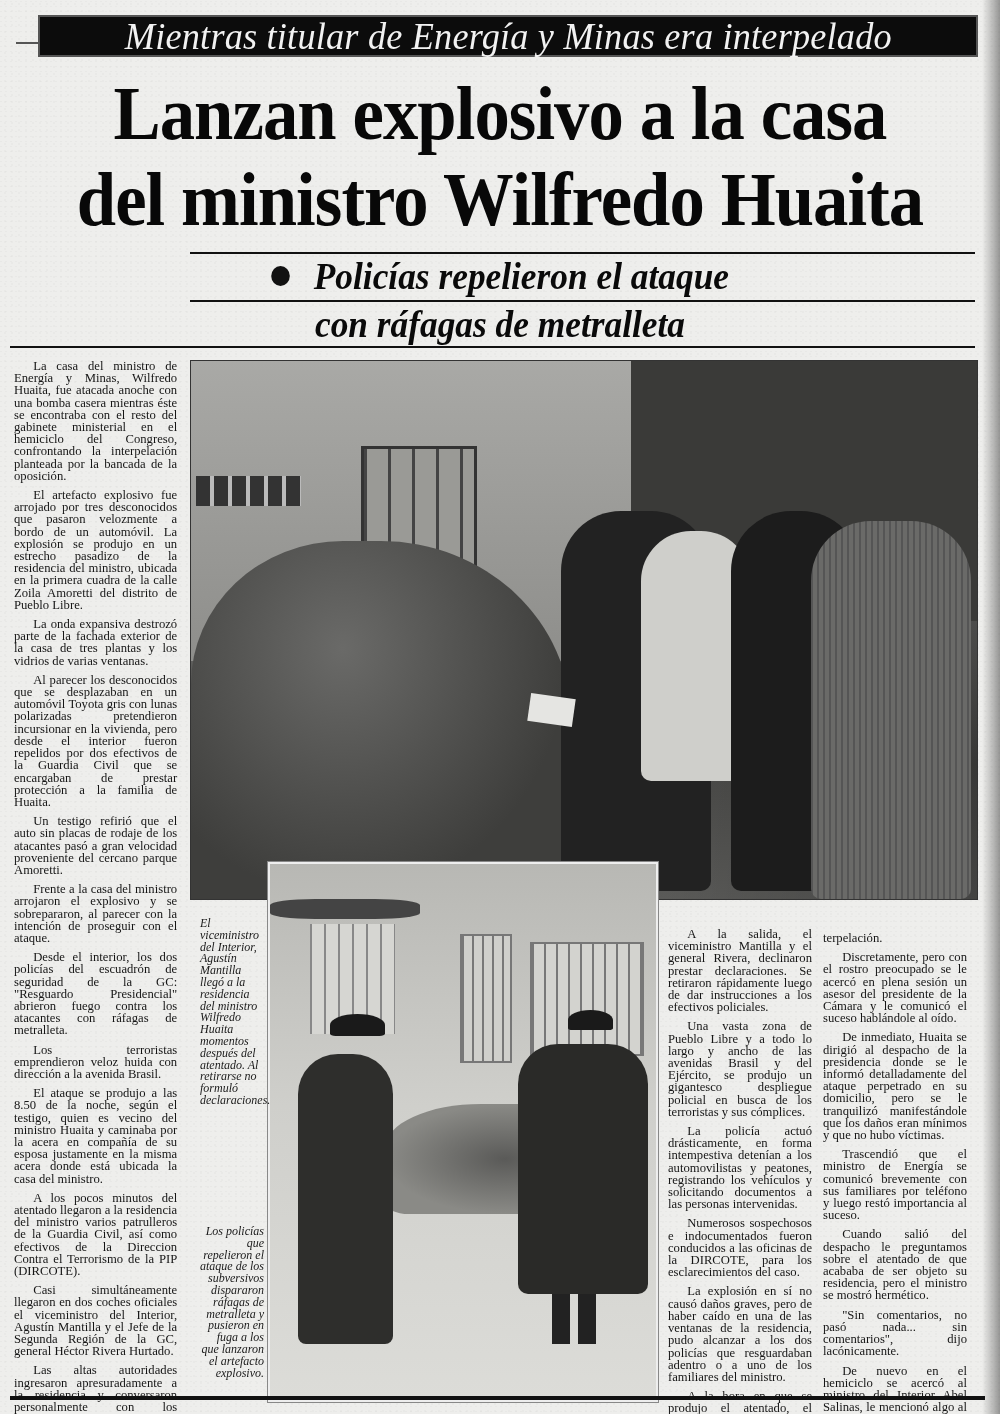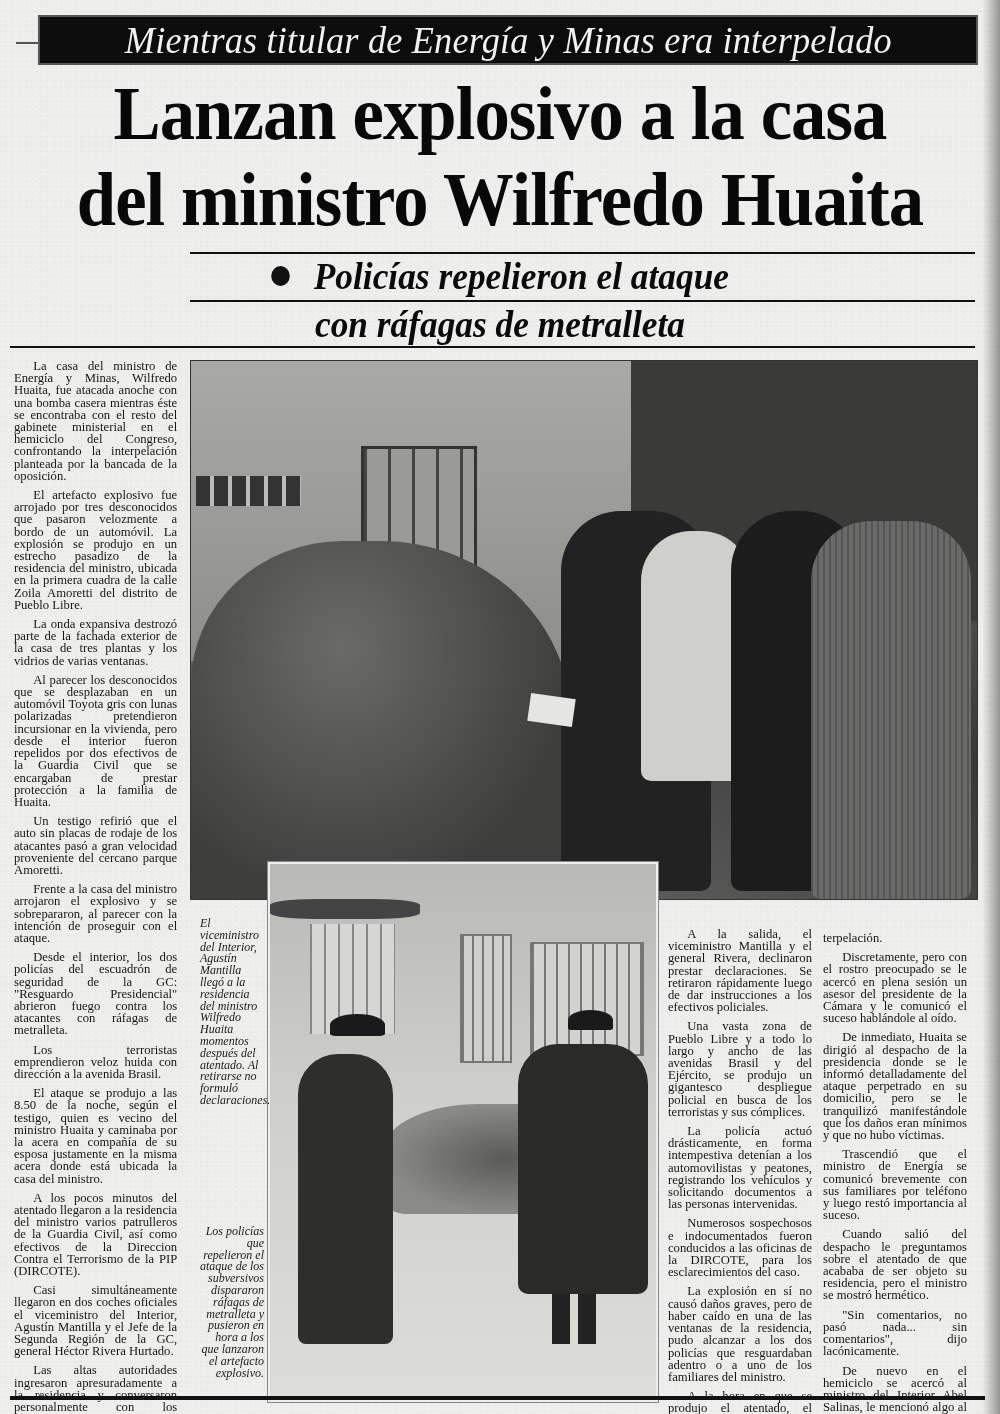--- a/index.html
+++ b/index.html
@@ -16,21 +16,21 @@
       radial-gradient(circle at 70% 60%, rgba(0,0,0,0.02) 0 1px, transparent 1px) 0 0/7px 7px,
       #eeeeec;
   }
   .right-edge {
     position: absolute; top: 0; right: 0; width: 18px; height: 1414px;
     background: linear-gradient(90deg, rgba(0,0,0,0) 0%, rgba(90,90,90,0.35) 60%, rgba(60,60,60,0.5) 100%);
   }
 
   
   .kicker {
-    position: absolute; left: 38px; top: 15px; width: 940px; height: 50px;
+    position: absolute; left: 38px; top: 15px; width: 940px; height: 42px;
     background: #0c0c0c; border: 2px solid #555; box-sizing: border-box;
     display: flex; align-items: center; justify-content: center;
   }
   .kicker span {
     color: #f2f2f2; font-style: italic; font-size: 37px; letter-spacing: 0.2px;
     font-family: "Liberation Serif", serif; white-space: nowrap; line-height: 1;
     transform: scaleX(0.98);
   }
   .kicker-dash {
     position: absolute; left: 16px; top: 42px; width: 26px; height: 2px; background: #555;
@@ -161,21 +161,21 @@
   <p>Frente a la casa del ministro arrojaron el explosivo y se sobrepararon, al parecer con la intención de proseguir con el ataque.</p>
   <p>Desde el interior, los dos policías del escuadrón de seguridad de la GC: "Resguardo Presidencial" abrieron fuego contra los atacantes con ráfagas de metralleta.</p>
   <p>Los terroristas emprendieron veloz huida con dirección a la avenida Brasil.</p>
   <p>El ataque se produjo a las 8.50 de la noche, según el testigo, quien es vecino del ministro Huaita y caminaba por la acera en compañía de su esposa justamente en la misma acera donde está ubicada la casa del ministro.</p>
   <p>A los pocos minutos del atentado llegaron a la residencia del ministro varios patrulleros de la Guardia Civil, así como efectivos de la Direccion Contra el Terrorismo de la PIP (DIRCOTE).</p>
   <p>Casi simultáneamente llegaron en dos coches oficiales el viceministro del Interior, Agustín Mantilla y el Jefe de la Segunda Región de la GC, general Héctor Rivera Hurtado.</p>
   <p>Las altas autoridades ingresaron apresuradamente a la residencia y conversaron personalmente con los familiares de Wilfredo Huaita, quienes no salieron en ningún momento.</p>
 </div>
 
 <div class="caption" style="left:200px; top:918px; width:64px;">El viceministro del Interior, Agustín Mantilla llegó a la residencia del ministro Wilfredo Huaita momentos después del atentado. Al retirarse no formuló declaraciones.</div>
-<div class="caption right" style="left:200px; top:1226px; width:64px;">Los policías que repelieron el ataque de los subversivos dispararon ráfagas de metralleta y pusieron en hora a los que lanzaron el artefacto explosivo.</div>
+<div class="caption right" style="left:200px; top:1226px; width:64px;">Los policías que repelieron el ataque de los subversivos dispararon ráfagas de metralleta y pusieron en fuga a los que lanzaron el artefacto explosivo.</div>
 
 <div class="col" style="left:668px; top:928px; width:150px;">
   <p>A la salida, el viceministro Mantilla y el general Rivera, declinaron prestar declaraciones. Se retiraron rápidamente luego de dar instrucciones a los efectivos policiales.</p>
   <p>Una vasta zona de Pueblo Libre y a todo lo largo y ancho de las avenidas Brasil y del Ejército, se produjo un gigantesco despliegue policial en busca de los terroristas y sus cómplices.</p>
   <p>La policía actuó drásticamente, en forma intempestiva detenían a los automovilistas y peatones, registrando los vehículos y solicitando documentos a las personas intervenidas.</p>
   <p>Numerosos sospechosos e indocumentados fueron conducidos a las oficinas de la DIRCOTE, para los esclarecimientos del caso.</p>
   <p>La explosión en sí no causó daños graves, pero de haber caído en una de las ventanas de la residencia, pudo alcanzar a los dos policías que resguardaban adentro o a uno de los familiares del ministro.</p>
   <p>A la hora en que se produjo el atentado, el ministro Wilfredo Huaita se encontraba en el hemiciclo del Congreso en plena in-</p>
 </div>
 

